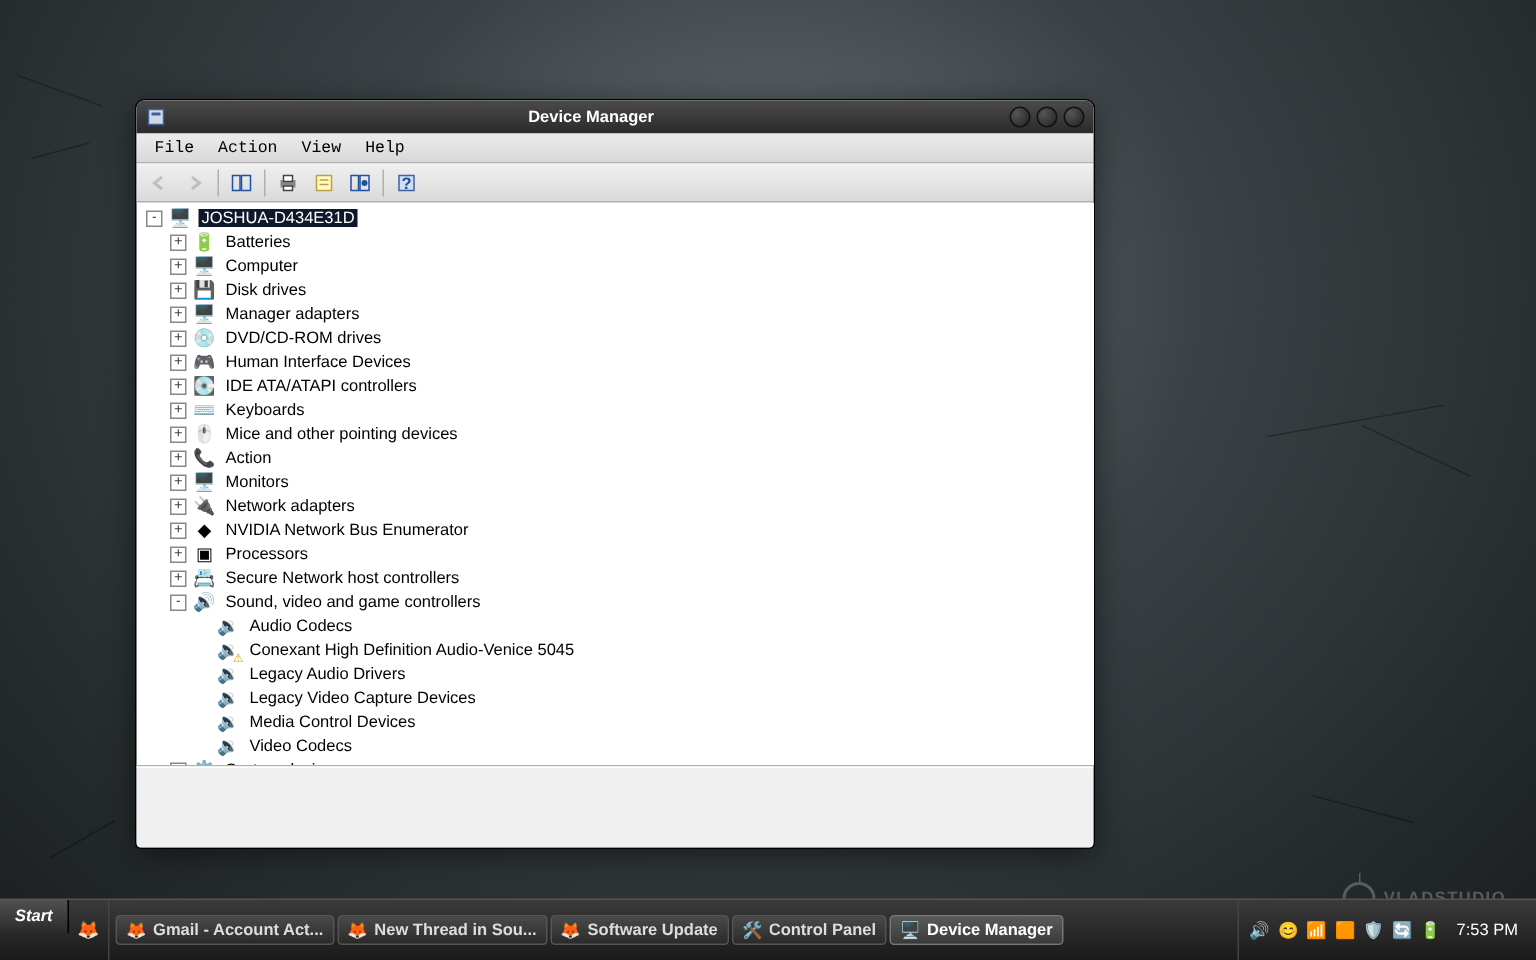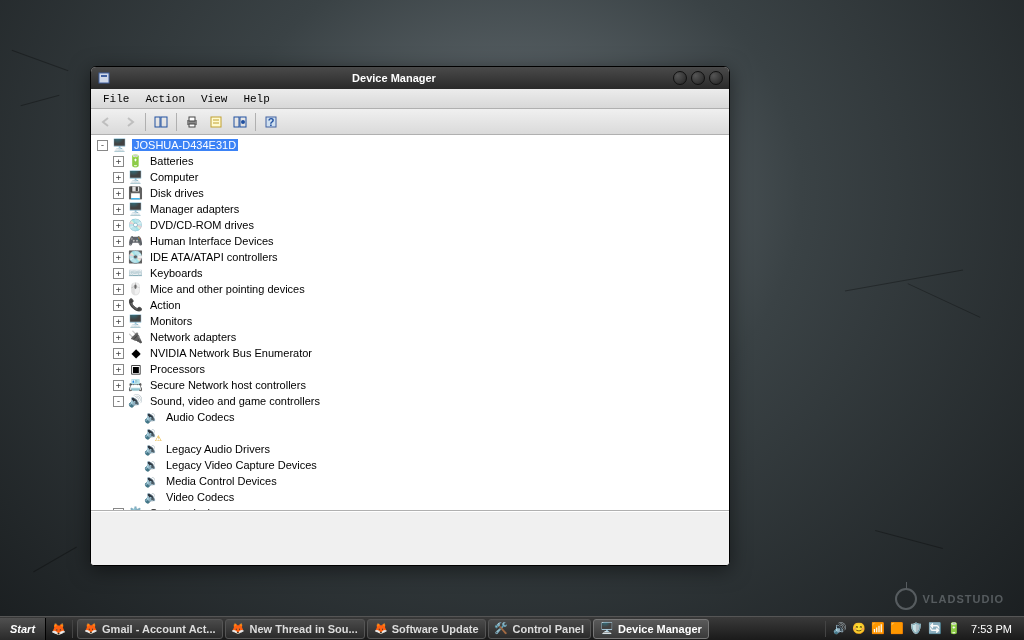--- a/index.html
+++ b/index.html
@@ -26,29 +26,29 @@
 .menubar { height: 20px; background: linear-gradient(to bottom, #ececec, #d8d8d8); border-bottom: 1px solid #b0b0b0; display: flex; align-items: center; padding: 0 4px; }
 .menu-item { padding: 2px 8px; cursor: pointer; font-family: Liberation Mono, monospace; }
 
 .toolbar { height: 26px; background: linear-gradient(to bottom, #f0f0f0, #dadada); border-bottom: 1px solid #b0b0b0; display: flex; align-items: center; padding: 0 4px; gap: 2px; }
 .tool-btn { width: 22px; height: 20px; display: flex; align-items: center; justify-content: center; border: 1px solid transparent; cursor: pointer; }
 .tool-btn.disabled { opacity: 0.4; cursor: default; }
 .tool-sep { width: 1px; height: 18px; background: #b0b0b0; margin: 0 2px; }
 
 .tree-container { flex: 1; background: #fff; overflow: auto; padding: 2px; border-bottom: 1px solid #b0b0b0; }
 .tree-node { display: flex; align-items: center; height: 16px; white-space: nowrap; cursor: pointer; }
-.tree-node.selected .label { background: #3b82f6; color: #fff; padding: 0 2px; }
+.tree-node.selected .label { background: #0f172a; color: #fff; padding: 0 2px; }
 .expander { width: 11px; height: 11px; border: 1px solid #888; background: #fff; display: flex; align-items: center; justify-content: center; font-size: 9px; line-height: 1; margin-right: 4px; cursor: pointer; color: #444; font-family: monospace; }
 .expander.empty { border: none; background: transparent; }
 .tree-icon { width: 16px; height: 16px; margin-right: 4px; display: flex; align-items: center; justify-content: center; font-size: 12px; }
 .label { padding: 1px 2px; }
 
 .bottom-panel { height: 54px; background: #f0f0f0; border-top: 1px solid #fff; }
 
-.taskbar { position: absolute; bottom: 0; left: 0; width: 100%; height: 24px; background: linear-gradient(to bottom, #3a3a3a, #1a1a1a); display: flex; align-items: center; border-top: 1px solid #555; }
+.taskbar { position: absolute; bottom: 0; left: 0; width: 100%; height: 41px; background: linear-gradient(to bottom, #3a3a3a, #1a1a1a); display: flex; border-top: 1px solid #555; }
 .start-btn { height: 22px; padding: 0 10px; background: linear-gradient(to bottom, #505050, #2a2a2a); color: #fff; font-weight: bold; font-style: italic; display: flex; align-items: center; border-right: 1px solid #000; cursor: pointer; }
 .quicklaunch { display: flex; align-items: center; padding: 0 4px; gap: 2px; border-right: 1px solid #444; }
 .ql-icon { width: 18px; height: 18px; display: flex; align-items: center; justify-content: center; cursor: pointer; font-size: 12px; }
 .task-buttons { flex: 1; display: flex; align-items: center; gap: 2px; padding: 0 4px; overflow: hidden; }
 .task-btn { height: 20px; min-width: 100px; max-width: 150px; background: linear-gradient(to bottom, #4a4a4a, #2a2a2a); border: 1px solid #555; border-radius: 3px; display: flex; align-items: center; padding: 0 6px; color: #ddd; gap: 4px; cursor: pointer; overflow: hidden; }
 .task-btn.active { background: linear-gradient(to bottom, #5a5a5a, #3a3a3a); border-color: #777; color: #fff; font-weight: bold; }
 .task-btn .ticon { width: 14px; height: 14px; flex-shrink: 0; display: flex; align-items: center; justify-content: center; font-size: 11px; }
 .task-btn .tlabel { white-space: nowrap; overflow: hidden; text-overflow: ellipsis; font-weight: bold; }
 .systray { display: flex; align-items: center; gap: 3px; padding: 0 6px; border-left: 1px solid #444; }
 .tray-icon { width: 16px; height: 16px; display: flex; align-items: center; justify-content: center; cursor: pointer; font-size: 11px; }
@@ -232,20 +232,21 @@
         <span class="label">Sound, video and game controllers</span>
       </div>
       <div class="tree-node" style="padding-left: 36px;">
         <div class="expander empty"></div>
         <div class="tree-icon">🔉</div>
         <span class="label">Audio Codecs</span>
       </div>
       <div class="tree-node" style="padding-left: 36px;">
         <div class="expander empty"></div>
         <div class="tree-icon" style="position: relative;">🔉<span style="position: absolute; bottom: -2px; right: -2px; font-size: 8px; color: rgb(224, 160, 0);">⚠</span></div>
+        <span class="label">Conexant High Definition Audio-Venice 5045</span>
       </div>
       <div class="tree-node" style="padding-left: 36px;">
         <div class="expander empty"></div>
         <div class="tree-icon">🔉</div>
         <span class="label">Legacy Audio Drivers</span>
       </div>
       <div class="tree-node" style="padding-left: 36px;">
         <div class="expander empty"></div>
         <div class="tree-icon">🔉</div>
         <span class="label">Legacy Video Capture Devices</span>

